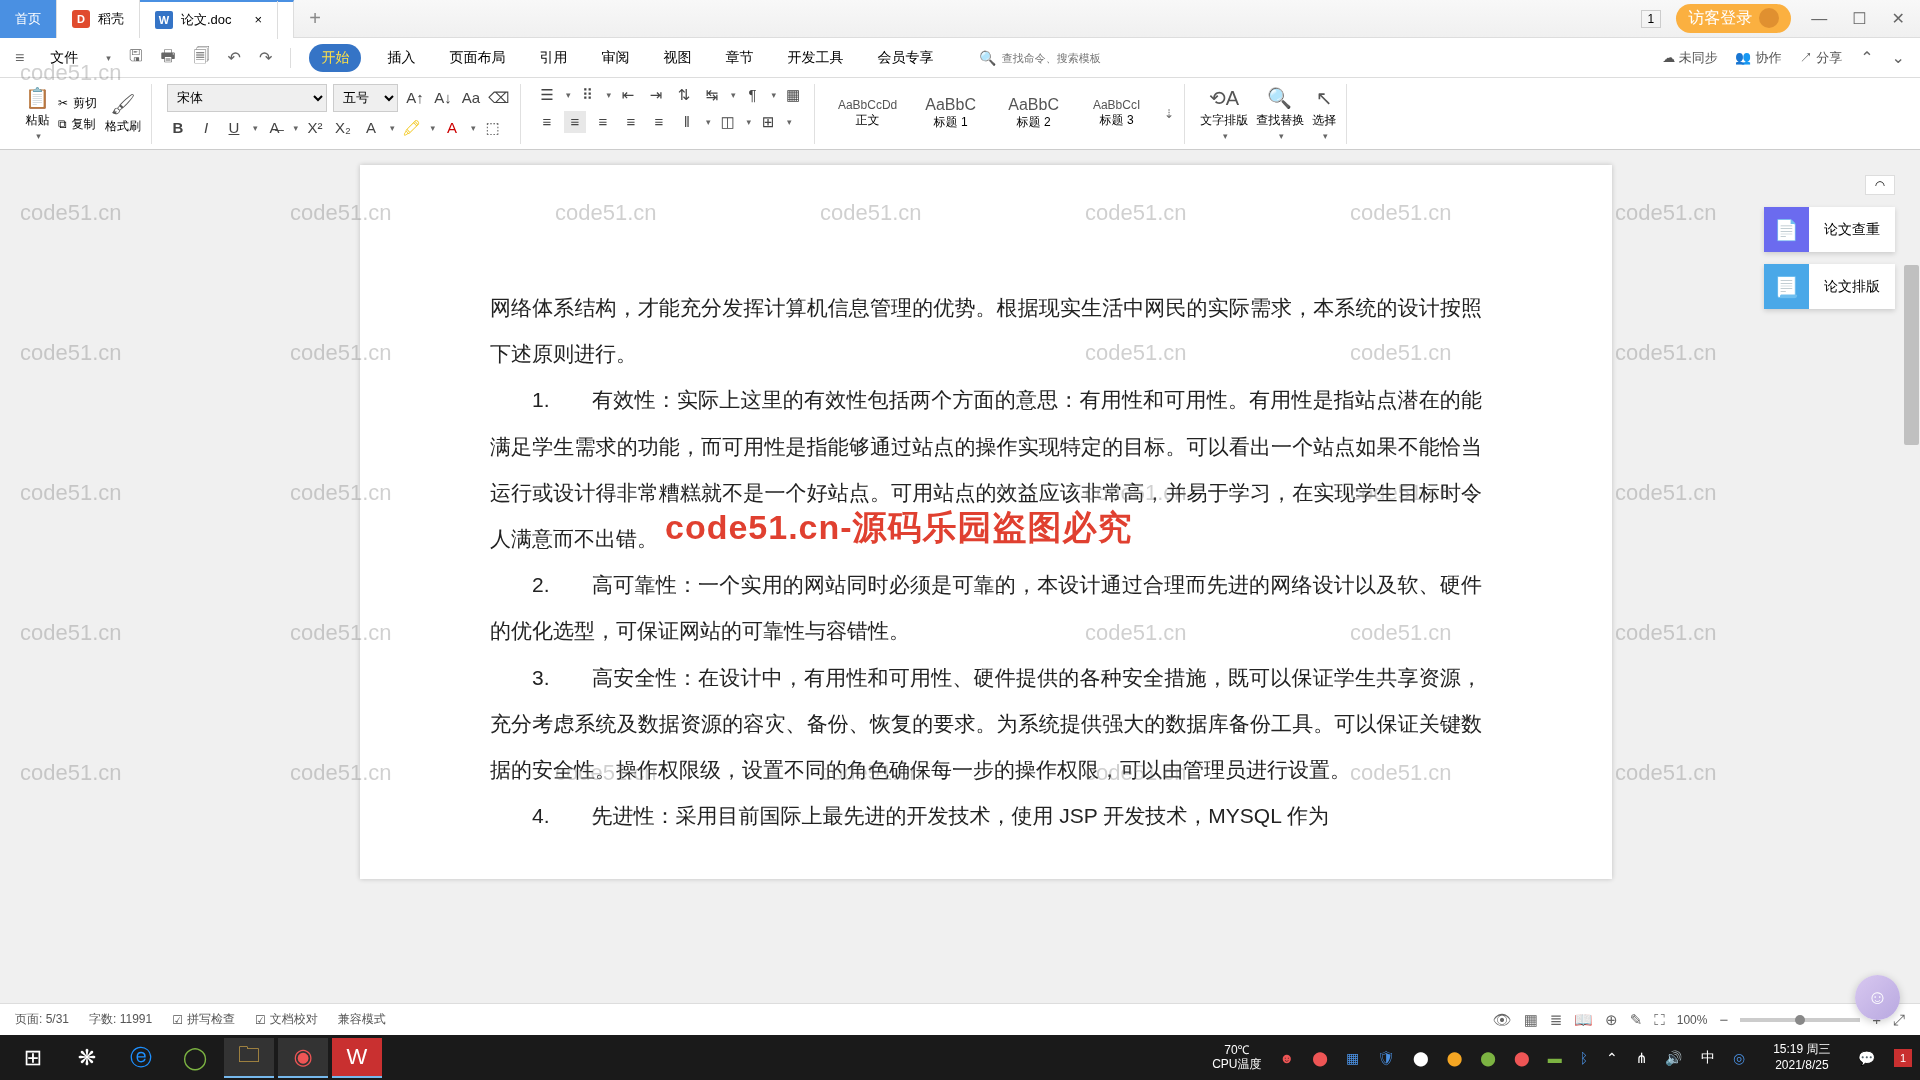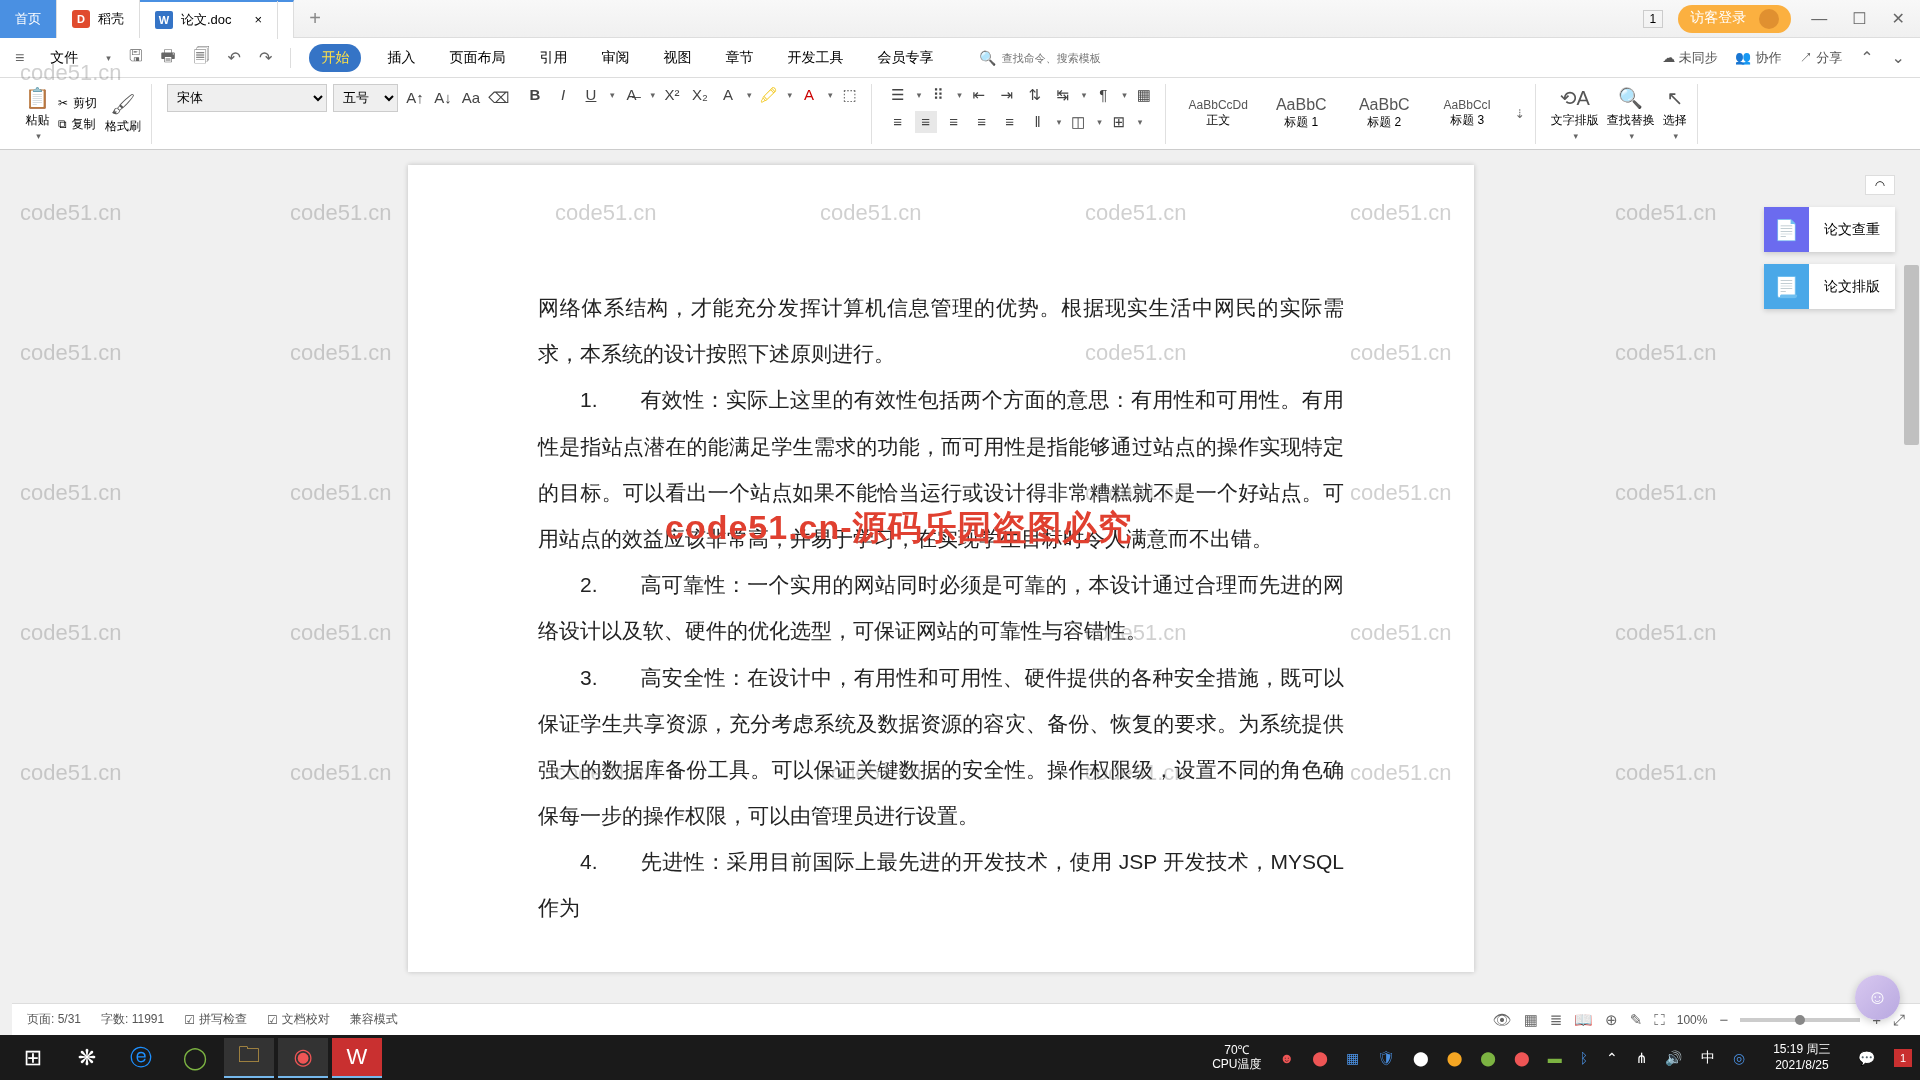--- a/index.html
+++ b/index.html
@@ -9,21 +9,21 @@
 .tabs-bar { height: 38px; background: linear-gradient(#f8f8f8,#f0f0f0); display: flex; align-items: center; border-bottom: 1px solid #ddd; }
 .tab { height: 38px; display: flex; align-items: center; padding: 0 15px; gap: 8px; font-size: 13px; cursor: pointer; border-right: 1px solid #ddd; }
 .tab.home { background: #4a90e2; color: #fff; }
 .tab.dk { background: #fff; }
 .tab.active { background: #fff; border-top: 2px solid #4a90e2; }
 .tab-add { padding: 0 15px; font-size: 20px; color: #888; cursor: pointer; }
 .dk-icon { width: 18px; height: 18px; background: #e04b2e; border-radius: 3px; display: flex; align-items: center; justify-content: center; color: #fff; font-size: 11px; font-weight: bold; }
 .doc-icon { width: 18px; height: 18px; background: #3574c6; border-radius: 2px; display: flex; align-items: center; justify-content: center; color: #fff; font-size: 11px; font-weight: bold; }
 .top-right { margin-left: auto; display: flex; align-items: center; gap: 15px; padding-right: 10px; }
 .num-box { border: 1px solid #ccc; padding: 1px 6px; font-size: 12px; }
-.login-btn { background: #fbb040; color: #fff; padding: 4px 12px; border-radius: 15px; font-size: 14px; display: flex; align-items: flex-start; gap: 13px; }
+.login-btn { background: #fbb040; color: #fff; padding: 4px 12px; border-radius: 15px; font-size: 16px; display: flex; align-items: flex-start; gap: 7px; }
 .login-avatar { width: 20px; height: 20px; background: #e09030; border-radius: 50%; }
 .win-btn { font-size: 16px; color: #666; cursor: pointer; padding: 0 5px; }
 
 
 .menu-bar { height: 40px; display: flex; align-items: center; padding: 0 15px; gap: 18px; border-bottom: 1px solid #ddd; font-size: 14px; }
 .menu-icon-btn { color: #666; cursor: pointer; font-size: 16px; }
 .menu-sep { width: 1px; height: 20px; background: #ddd; }
 .menu-item { cursor: pointer; padding: 5px 8px; }
 .menu-item.active { background: #3574c6; color: #fde047; border-radius: 15px; padding: 5px 12px; }
 .menu-search { display: flex; align-items: center; gap: 5px; color: #999; margin-left: 20px; }
@@ -45,39 +45,39 @@
 .fmt-btn.b { font-weight: bold; }
 .fmt-btn.i { font-style: italic; }
 .fmt-btn.u { text-decoration: underline; }
 .style-box { width: 75px; height: 55px; display: flex; flex-direction: column; align-items: center; justify-content: center; cursor: pointer; border: 1px solid transparent; }
 .style-preview { font-size: 12px; color: #555; }
 .style-label { font-size: 12px; }
 .drop-arr { font-size: 9px; color: #666; margin-left: 2px; }
 
 
 .doc-area { position: relative; height: calc(100% - 195px); background: #f0f0f0; overflow: hidden; }
-.paper { position: absolute; left: 360px; top: 15px; width: 1066px; background: #fff; box-shadow: 0 0 5px rgba(0,0,0,0.2); padding: 120px 130px 40px 130px; font-family: "SimSun", serif; font-size: 21px; line-height: 2.2; color: #222; text-align: justify; margin-left: 48px; }
+.paper { position: absolute; left: 360px; top: 15px; width: 1252px; background: #fff; box-shadow: 0 0 5px rgba(0,0,0,0.2); padding: 120px 130px 40px 130px; font-family: "SimSun", serif; font-size: 21px; line-height: 2.2; color: #222; text-align: justify; }
 .paper .num-item { text-indent: 2em; }
 .scrollbar { position: absolute; right: 0; top: 0; width: 17px; height: 100%; background: #f0f0f0; }
 .scroll-thumb { position: absolute; width: 15px; left: 1px; background: #c0c0c0; border-radius: 2px; }
 
 
 .side-panel { position: absolute; right: 25px; top: 25px; display: flex; flex-direction: column; gap: 12px; }
 .side-toggle { width: 30px; height: 20px; background: #fff; border: 1px solid #ddd; display: flex; align-items: center; justify-content: center; margin-left: auto; cursor: pointer; font-size: 12px; }
 .side-btn { display: flex; align-items: center; background: #fff; box-shadow: 0 2px 5px rgba(0,0,0,0.15); cursor: pointer; }
 .side-icon { width: 45px; height: 45px; display: flex; align-items: center; justify-content: center; color: #fff; font-size: 20px; }
 .side-icon.purple { background: #6b6bef; }
 .side-icon.blue { background: #4aa8e8; }
 .side-text { padding: 0 15px; font-size: 14px; }
 
 
 .overlay-text { position: absolute; color: #e04030; font-size: 34px; font-weight: bold; pointer-events: none; z-index: 5; letter-spacing: 1px; }
 
 
-.status-bar { position: absolute; bottom: 45px; left: 12px; right: 0; height: 32px; background: #fff; border-top: 1px solid #ddd; display: flex; align-items: center; padding: 0 15px; font-size: 12px; color: #555; gap: 20px; margin-top: 8px; }
+.status-bar { position: absolute; bottom: 45px; left: 0; right: 0; height: 32px; background: #fff; border-top: 1px solid #ddd; display: flex; align-items: center; padding: 0 15px; font-size: 12px; color: #555; gap: 20px; margin-top: 8px; }
 .status-right { margin-left: auto; display: flex; align-items: center; gap: 12px; }
 .zoom-slider { width: 120px; height: 4px; background: #ccc; position: relative; }
 .zoom-handle { position: absolute; width: 10px; height: 10px; background: #888; border-radius: 50%; top: -3px; left: 55px; }
 .view-btn { cursor: pointer; color: #666; font-size: 15px; }
 .stat-item { display: flex; align-items: center; gap: 4px; }
 
 
 .taskbar { position: absolute; bottom: 0; left: 0; right: 0; height: 45px; background: #1a1a1a; display: flex; align-items: center; padding: 0 8px; gap: 4px; }
 .task-btn { width: 50px; height: 40px; display: flex; align-items: center; justify-content: center; cursor: pointer; font-size: 22px; color: #fff; }
 .task-btn.active { background: #333; border-bottom: 2px solid #76b9ed; }
@@ -161,21 +161,21 @@
     </div>
     <div class="ribbon-small">
       <div class="ribbon-small-row">✂ <span>剪切</span></div>
       <div class="ribbon-small-row">⧉ <span>复制</span></div>
     </div>
     <div class="ribbon-btn-big">
       <span class="ribbon-icon">🖌</span>
       <span>格式刷</span>
     </div>
   </div>
-  <div class="ribbon-group" style="flex-direction:row;align-items:flex-start;gap:14px;">
+  <div class="ribbon-group" style="flex-direction:column;align-items:flex-start;gap:5px;">
     <div class="fmt-row">
       <select class="font-select name"><option>宋体</option></select>
       <select class="font-select size"><option>五号</option></select>
       <span class="fmt-btn">A↑</span>
       <span class="fmt-btn">A↓</span>
       <span class="fmt-btn">Aa</span>
       <span class="fmt-btn">⌫</span>
     </div>
     <div class="fmt-row">
       <span class="fmt-btn b">B</span>

